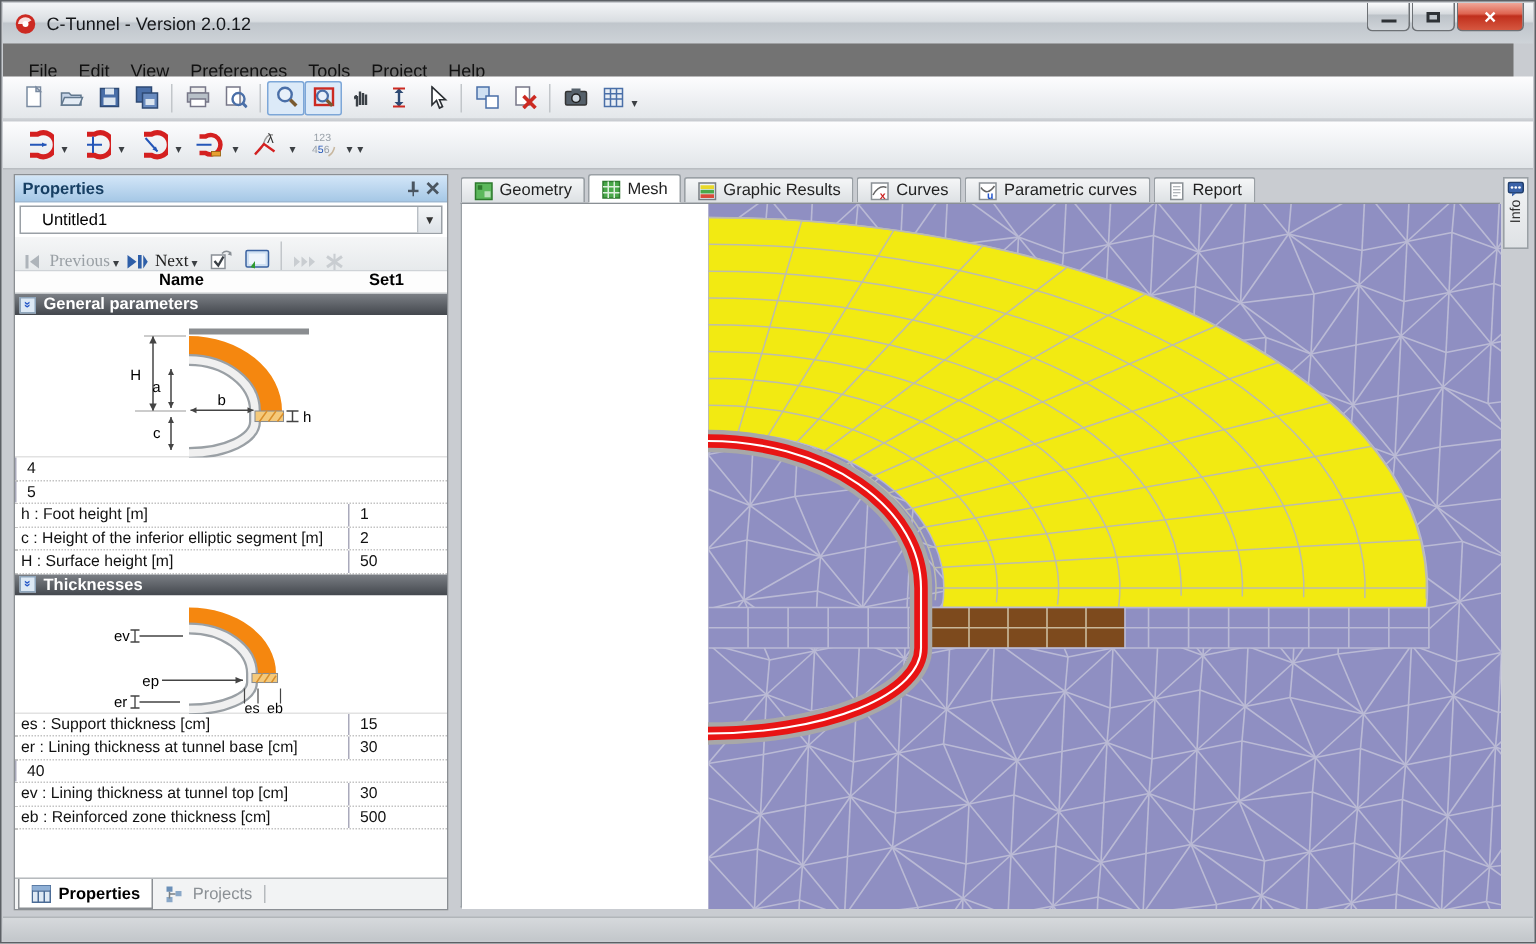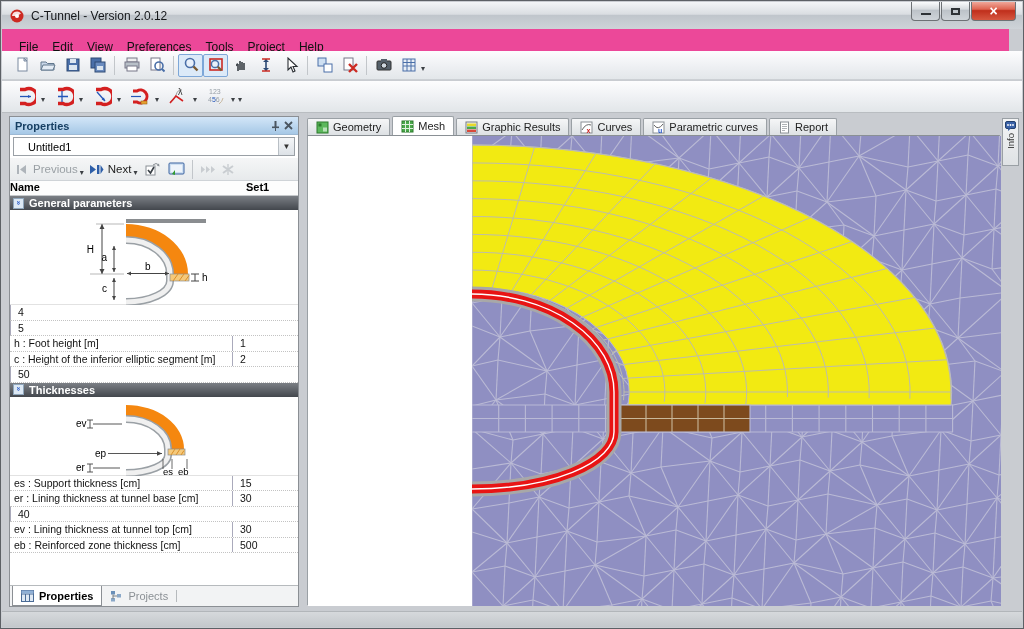--- a/index.html
+++ b/index.html
@@ -15,21 +15,21 @@
   .winbtns{position:absolute;right:6px;top:0;display:flex;}
   .wbtn{width:29px;height:19px;border:1px solid #6d7175;border-top:none;margin-left:1px;
     background:linear-gradient(#fbfcfd,#d6dade 40%,#bcc2c8 45%,#cfd4d9);
     border-radius:0 0 4px 4px;display:flex;align-items:center;justify-content:center;cursor:default;}
   .wbtn .dash{width:10px;border-bottom:2px solid #2e3236;margin-top:6px;}
   .wbtn .box{width:9px;height:7px;border:2px solid #2e3236;}
   .wbtn.close{width:45px;color:#fff;font-weight:bold;font-size:14px;
     background:linear-gradient(#f0a799,#de6450 40%,#c02f1c 48%,#d65740);}
 
   
-  .menubar{position:absolute;left:1px;top:28px;right:14px;height:37px;background:#ec4899;
+  .menubar{position:absolute;left:1px;top:28px;right:14px;height:37px;background:#737373;
     border-bottom:1px solid #e0e2e5;display:flex;align-items:center;padding-left:10px;}
   .menuitem{font-size:12px;color:#111;padding:2px 7px;}
 
   
   .toolbar1{position:absolute;left:1px;top:50px;right:1px;height:29px;
     background:linear-gradient(#fdfdfe,#eef0f3 55%,#e3e7ea);border-bottom:1px solid #ccd0d4;
     display:flex;align-items:center;padding-left:8px;}
   .toolbar2{position:absolute;left:1px;top:80px;right:1px;height:32px;
     background:linear-gradient(#fdfdfe,#eef0f3 55%,#e2e6e9);border-bottom:1px solid #b9bdc1;
     display:flex;align-items:center;padding-left:8px;}
@@ -44,26 +44,26 @@
   .ptitle{height:18px;background:linear-gradient(#d3e6f8,#a6c8e6);display:flex;align-items:center;
     padding:0 5px;font-size:11px;font-weight:bold;color:#173f63;border-bottom:1px solid #9db9d4;}
   .ptitle .sp{flex:1;}
   .ptitle .picon{margin-left:4px;display:flex;}
   .combo{margin:2px 3px;height:19px;border:1px solid #9aa0a6;background:#fff;display:flex;align-items:center;
     font-size:11px;padding-left:14px;}
   .combo .sp{flex:1;}
   .combo-btn{width:16px;height:17px;background:linear-gradient(#f4f6f8,#dde2e7);border-left:1px solid #b9bfc5;
     display:flex;align-items:center;justify-content:center;font-size:8px;color:#333;}
   .pnav{height:23px;background:linear-gradient(#f5f6f7,#e7eaec);border-bottom:1px solid #cfd3d7;
-    display:flex;align-items:center;padding-left:4px;font-size:11.5px;}
+    display:flex;align-items:flex-end;padding-left:4px;font-size:11.5px;font-family:Liberation Serif, serif;}
   .pnav .lbl{margin:0 2px;color:#222;}
   .pnav .lbl.gray{color:#9aa0a5;}
   .pnav .nico{display:flex;margin:0 2px;}
   .theader{height:15px;display:flex;font-size:11px;font-weight:bold;border-bottom:1px solid #c6c9cc;background:#fdfdfd;}
-  .theader .hname{flex:1;}
+  .theader .hname{flex:1;text-align:center;}
   .theader .hset{width:66px;padding-left:14px;}
   .sechdr{height:14px;background:linear-gradient(#7b7f85,#43474d);color:#fff;font-size:11px;font-weight:bold;
     display:flex;align-items:center;gap:5px;padding-left:3px;}
   .chev{width:11px;height:11px;background:#dce8f4;border:1px solid #8fa6bc;display:flex;align-items:center;justify-content:center;
     font-size:8px;color:#2456c8;line-height:1;}
   .chev span{transform:rotate(90deg);display:block;margin-top:-1px;}
   .diagram{background:#fff;display:flex;justify-content:center;border-bottom:1px solid #e2e2e2;}
   .prow{display:flex;height:15.5px;border-bottom:1px dotted #c3c3c3;font-size:10.5px;align-items:center;}
   .plabel{flex:1;padding-left:4px;white-space:nowrap;overflow:hidden;color:#111;}
   .pval{width:66px;border-left:1px solid #aab;padding-left:7px;align-self:stretch;display:flex;align-items:center;color:#111;}
@@ -394,20 +394,21 @@
         </div>
       <div class="prow">
           <div class="plabel">h : Foot height  [m]</div>
           <div class="pval">1</div>
         </div>
       <div class="prow">
           <div class="plabel">c : Height of the inferior elliptic segment  [m]</div>
           <div class="pval">2</div>
         </div>
       <div class="prow">
+          <div class="plabel">H : Surface height  [m]</div>
           <div class="pval">50</div>
         </div>
     </div>
 
     <div class="sechdr">
       <span class="chev">
           <span>»</span>
         </span>
       <span>Thicknesses</span>
     </div>

